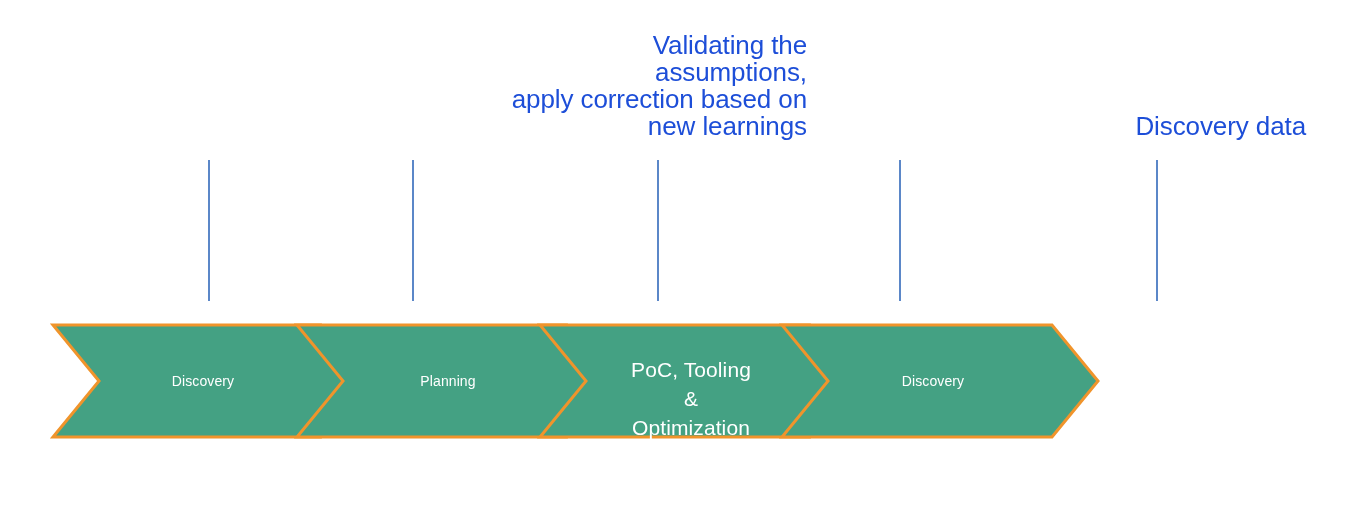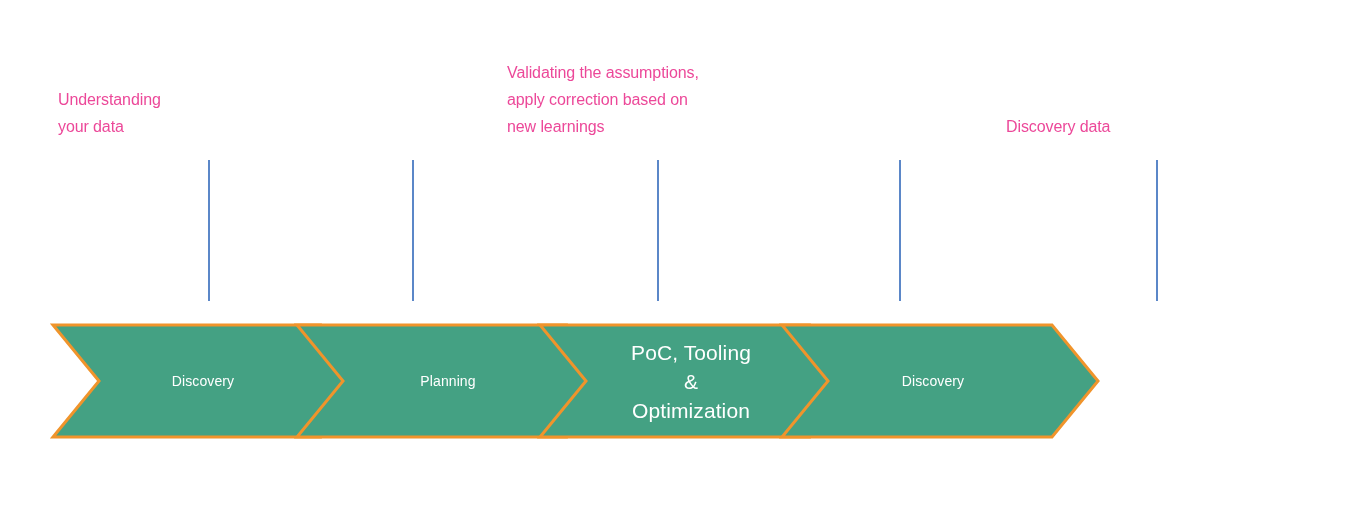--- a/index.html
+++ b/index.html
@@ -29,24 +29,24 @@
     height: 300px;
     width: 300px;
     margin-left: -150px;           
     pointer-events: none;
   }
   .annotation-text {
     position: absolute;
     left: 0;
     right: 0;
     bottom: 160px;                  
-    text-align: left;
-    font-size: 16px;
+    text-align: right;
+    font-size: 26px;
     line-height: 27px;
-    color: #ec4899;
+    color: #1d4ed8;
     white-space: pre-line;
     letter-spacing: -0.1px;
   }
   .connector-line {
     position: absolute;
     left: 150px;
     top: 160px;
     width: 1.6px;
     height: 141px;
     background: #5b87c8;
@@ -85,32 +85,31 @@
     font-size: 14px;
     line-height: 28px;
     white-space: pre-line;
     padding-right: 14px;
     box-sizing: border-box;
     letter-spacing: 0.1px;
   }
   .chevron-label.multiline {
     font-size: 21px;
     line-height: 29px;
+    margin-top: 17px;
   }
 </style>
 </head>
 <body>
 
 <div id="diagram-root">
 
   <div>
 
     <div class="phase-annotation" style="left:208px">
-      <div class="annotation-text">Understanding
-your data</div>
       <div class="connector-line"></div>
     </div>
 
     <div class="phase-annotation" style="left:412px">
       <div class="connector-line"></div>
     </div>
 
     <div class="phase-annotation" style="left:657px">
       <div class="annotation-text">Validating the assumptions,
 apply correction based on

